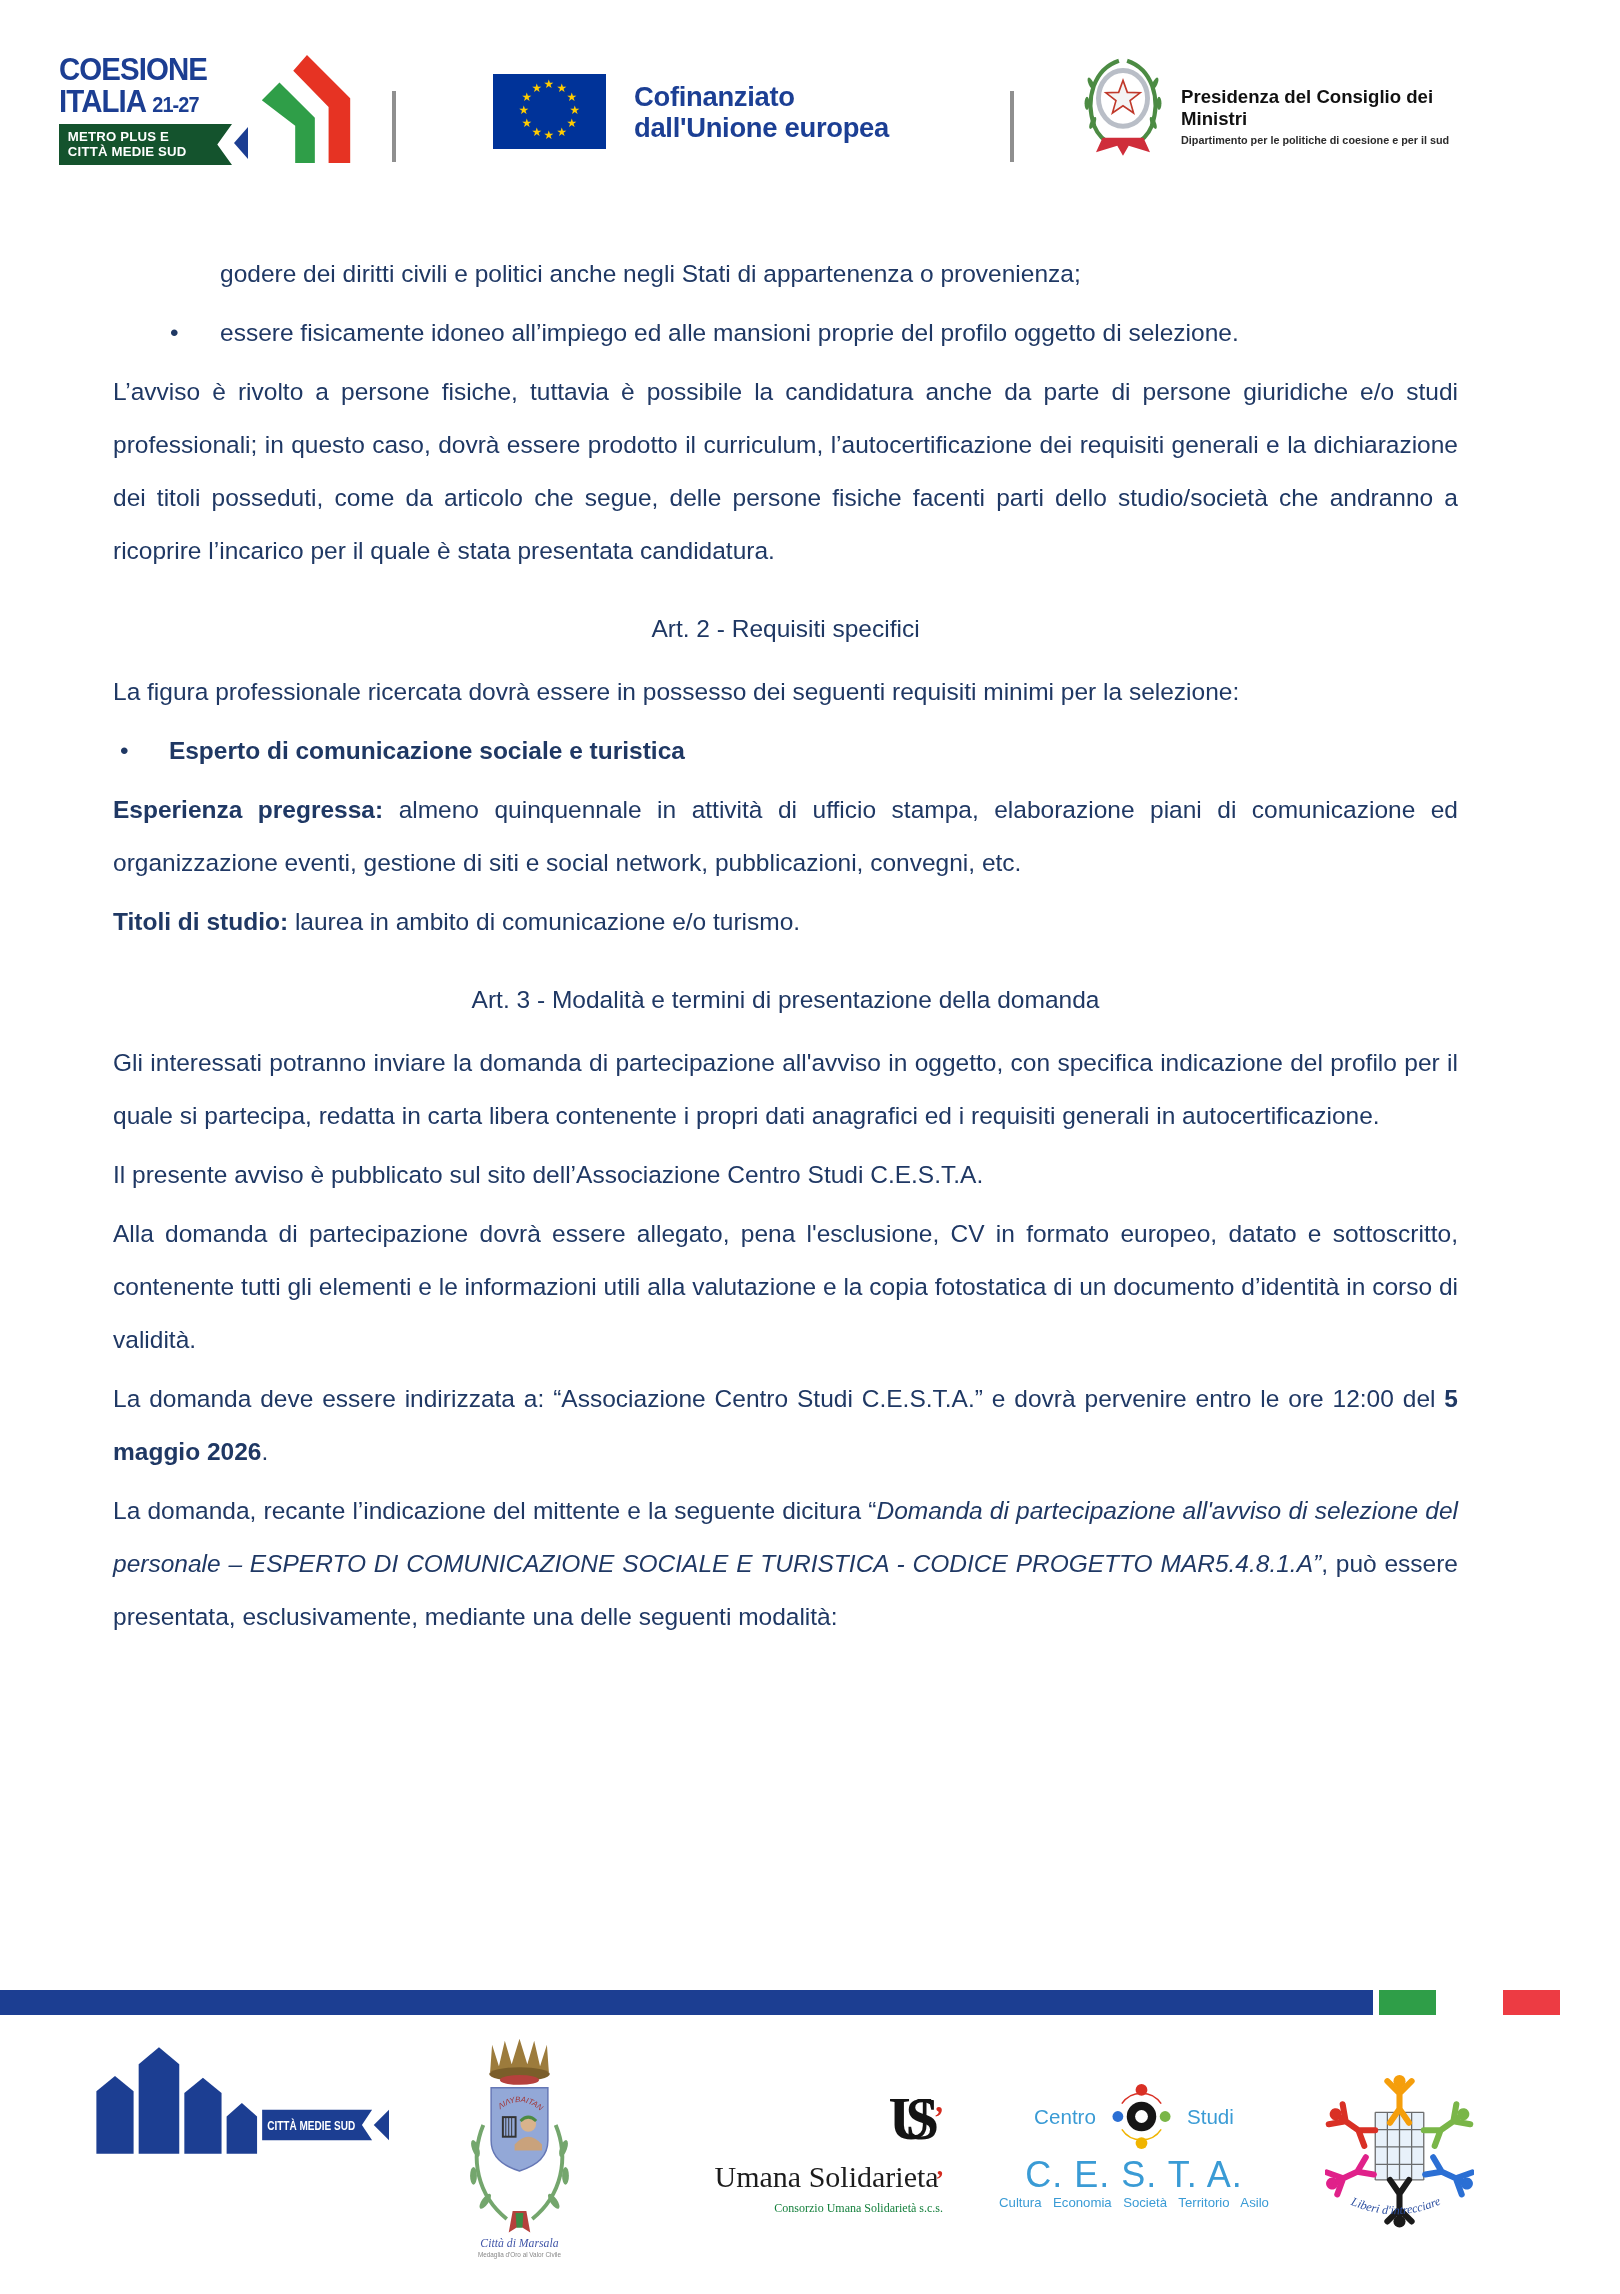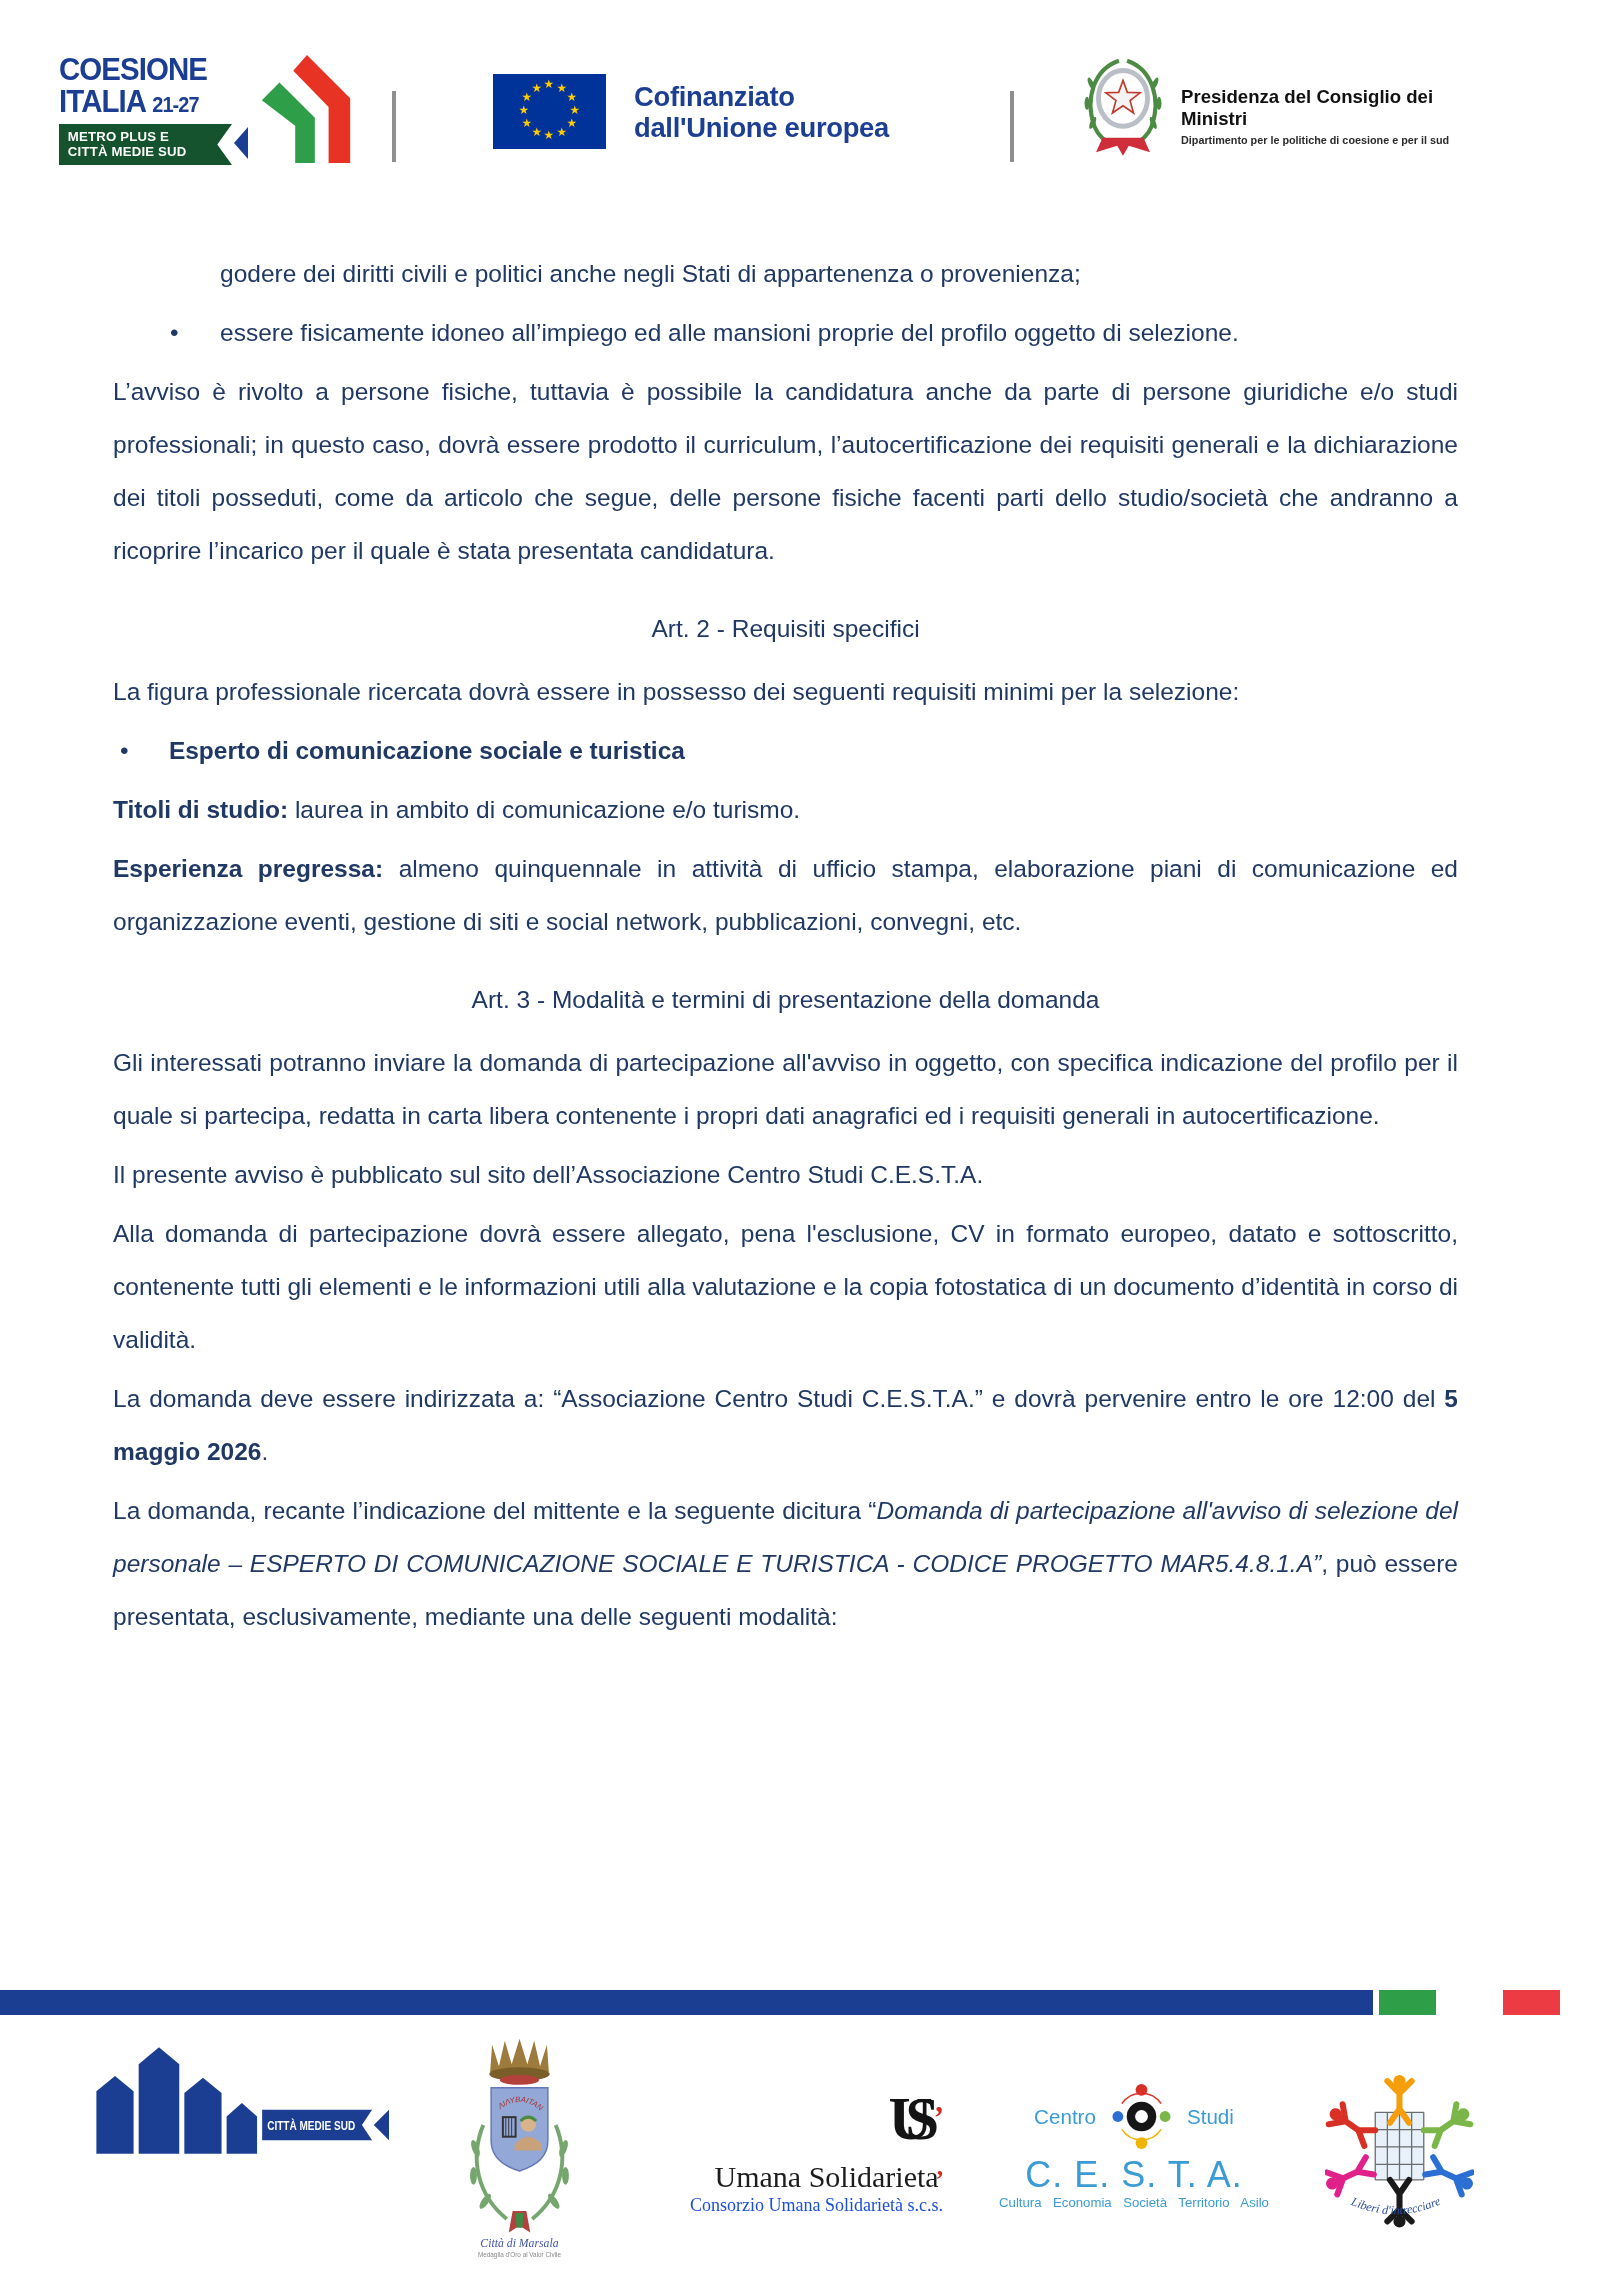--- a/index.html
+++ b/index.html
@@ -58,21 +58,21 @@
   .lg-citta{position:absolute;left:93px;top:2042px;}
   .lg-marsala{position:absolute;left:446px;top:2031px;}
   .lg-umana{position:absolute;left:659px;top:2070px;width:284px;text-align:right;}
   .us-mono{font-family:"Liberation Serif",serif;font-size:61px;line-height:63px;
            font-weight:bold;color:#141414;}
   .us-s{margin-left:-27.4px;}
   .us-c{color:#d42b1f;font-size:31px;vertical-align:27.4px;margin-left:-3.9px;font-weight:bold;}
   .us-name{font-family:"Liberation Serif",serif;font-size:30px;color:#1c1c1c;margin-top:0;
            line-height:33px;}
   .us-c2{color:#d42b1f;font-size:25.5px;font-weight:bold;vertical-align:11.8px;margin-left:-2px;}
-  .us-sub{font-family:"Liberation Serif",serif;font-size:18px;color:#1d4ed8;margin-top:2px;}
+  .us-sub{font-family:"Liberation Serif",serif;font-size:12px;color:#15803d;margin-top:8px;}
   .lg-cesta{position:absolute;left:998px;top:2080px;width:272px;text-align:center;
             color:#3a9bd5;}
   .cesta-row{display:flex;align-items:center;justify-content:center;gap:14px;}
   .cesta-word{font-size:20.6px;line-height:21.6px;}
   .cesta-acronym{font-size:36px;letter-spacing:1px;margin-top:2px;line-height:39px;}
   .cesta-words{font-size:13.2px;word-spacing:7.8px;margin-top:1px;}
   .lg-liberi{position:absolute;left:1325px;top:2074px;}
 </style>
 </head>
 <body>
@@ -153,23 +153,23 @@
 
     <h2 class="art">Art. 2 - Requisiti specifici</h2>
 
     <p class="just">La figura professionale ricercata dovrà essere in possesso dei seguenti requisiti minimi per la selezione:</p>
 
     <div class="li shallow">
       <span class="mk">•</span>
       <span class="txt b">Esperto di comunicazione sociale e turistica</span>
     </div>
 
+    <p class="ind just"><b>Esperienza pregressa:</b><span> almeno quinquennale in attività di ufficio stampa, elaborazione piani di comunicazione ed organizzazione eventi, gestione di siti e social network, pubblicazioni, convegni, etc.</span></p>
+
     <p class="ind"><b>Titoli di studio:</b><span> laurea in ambito di comunicazione e/o turismo.</span></p>
-
-    <p class="ind just"><b>Esperienza pregressa:</b><span> almeno quinquennale in attività di ufficio stampa, elaborazione piani di comunicazione ed organizzazione eventi, gestione di siti e social network, pubblicazioni, convegni, etc.</span></p>
 
     <h2 class="art">Art. 3 - Modalità e termini di presentazione della domanda</h2>
 
     <p class="just">Gli interessati potranno inviare la domanda di partecipazione all'avviso in oggetto, con specifica indicazione del profilo per il quale si partecipa, redatta in carta libera contenente i propri dati anagrafici ed i requisiti generali in autocertificazione.</p>
 
     <p class="just">Il presente avviso è pubblicato sul sito dell’Associazione Centro Studi C.E.S.T.A.</p>
 
     <p class="just">Alla domanda di partecipazione dovrà essere allegato, pena l'esclusione, CV in formato europeo, datato e sottoscritto, contenente tutti gli elementi e le informazioni utili alla valutazione e la copia fotostatica di un documento d’identità in corso di validità.</p>
 
     <p class="just"><span>La domanda deve essere indirizzata a: “Associazione Centro Studi C.E.S.T.A.” e dovrà pervenire entro le ore 12:00 del </span><b>5 maggio 2026</b><span>.</span></p>

